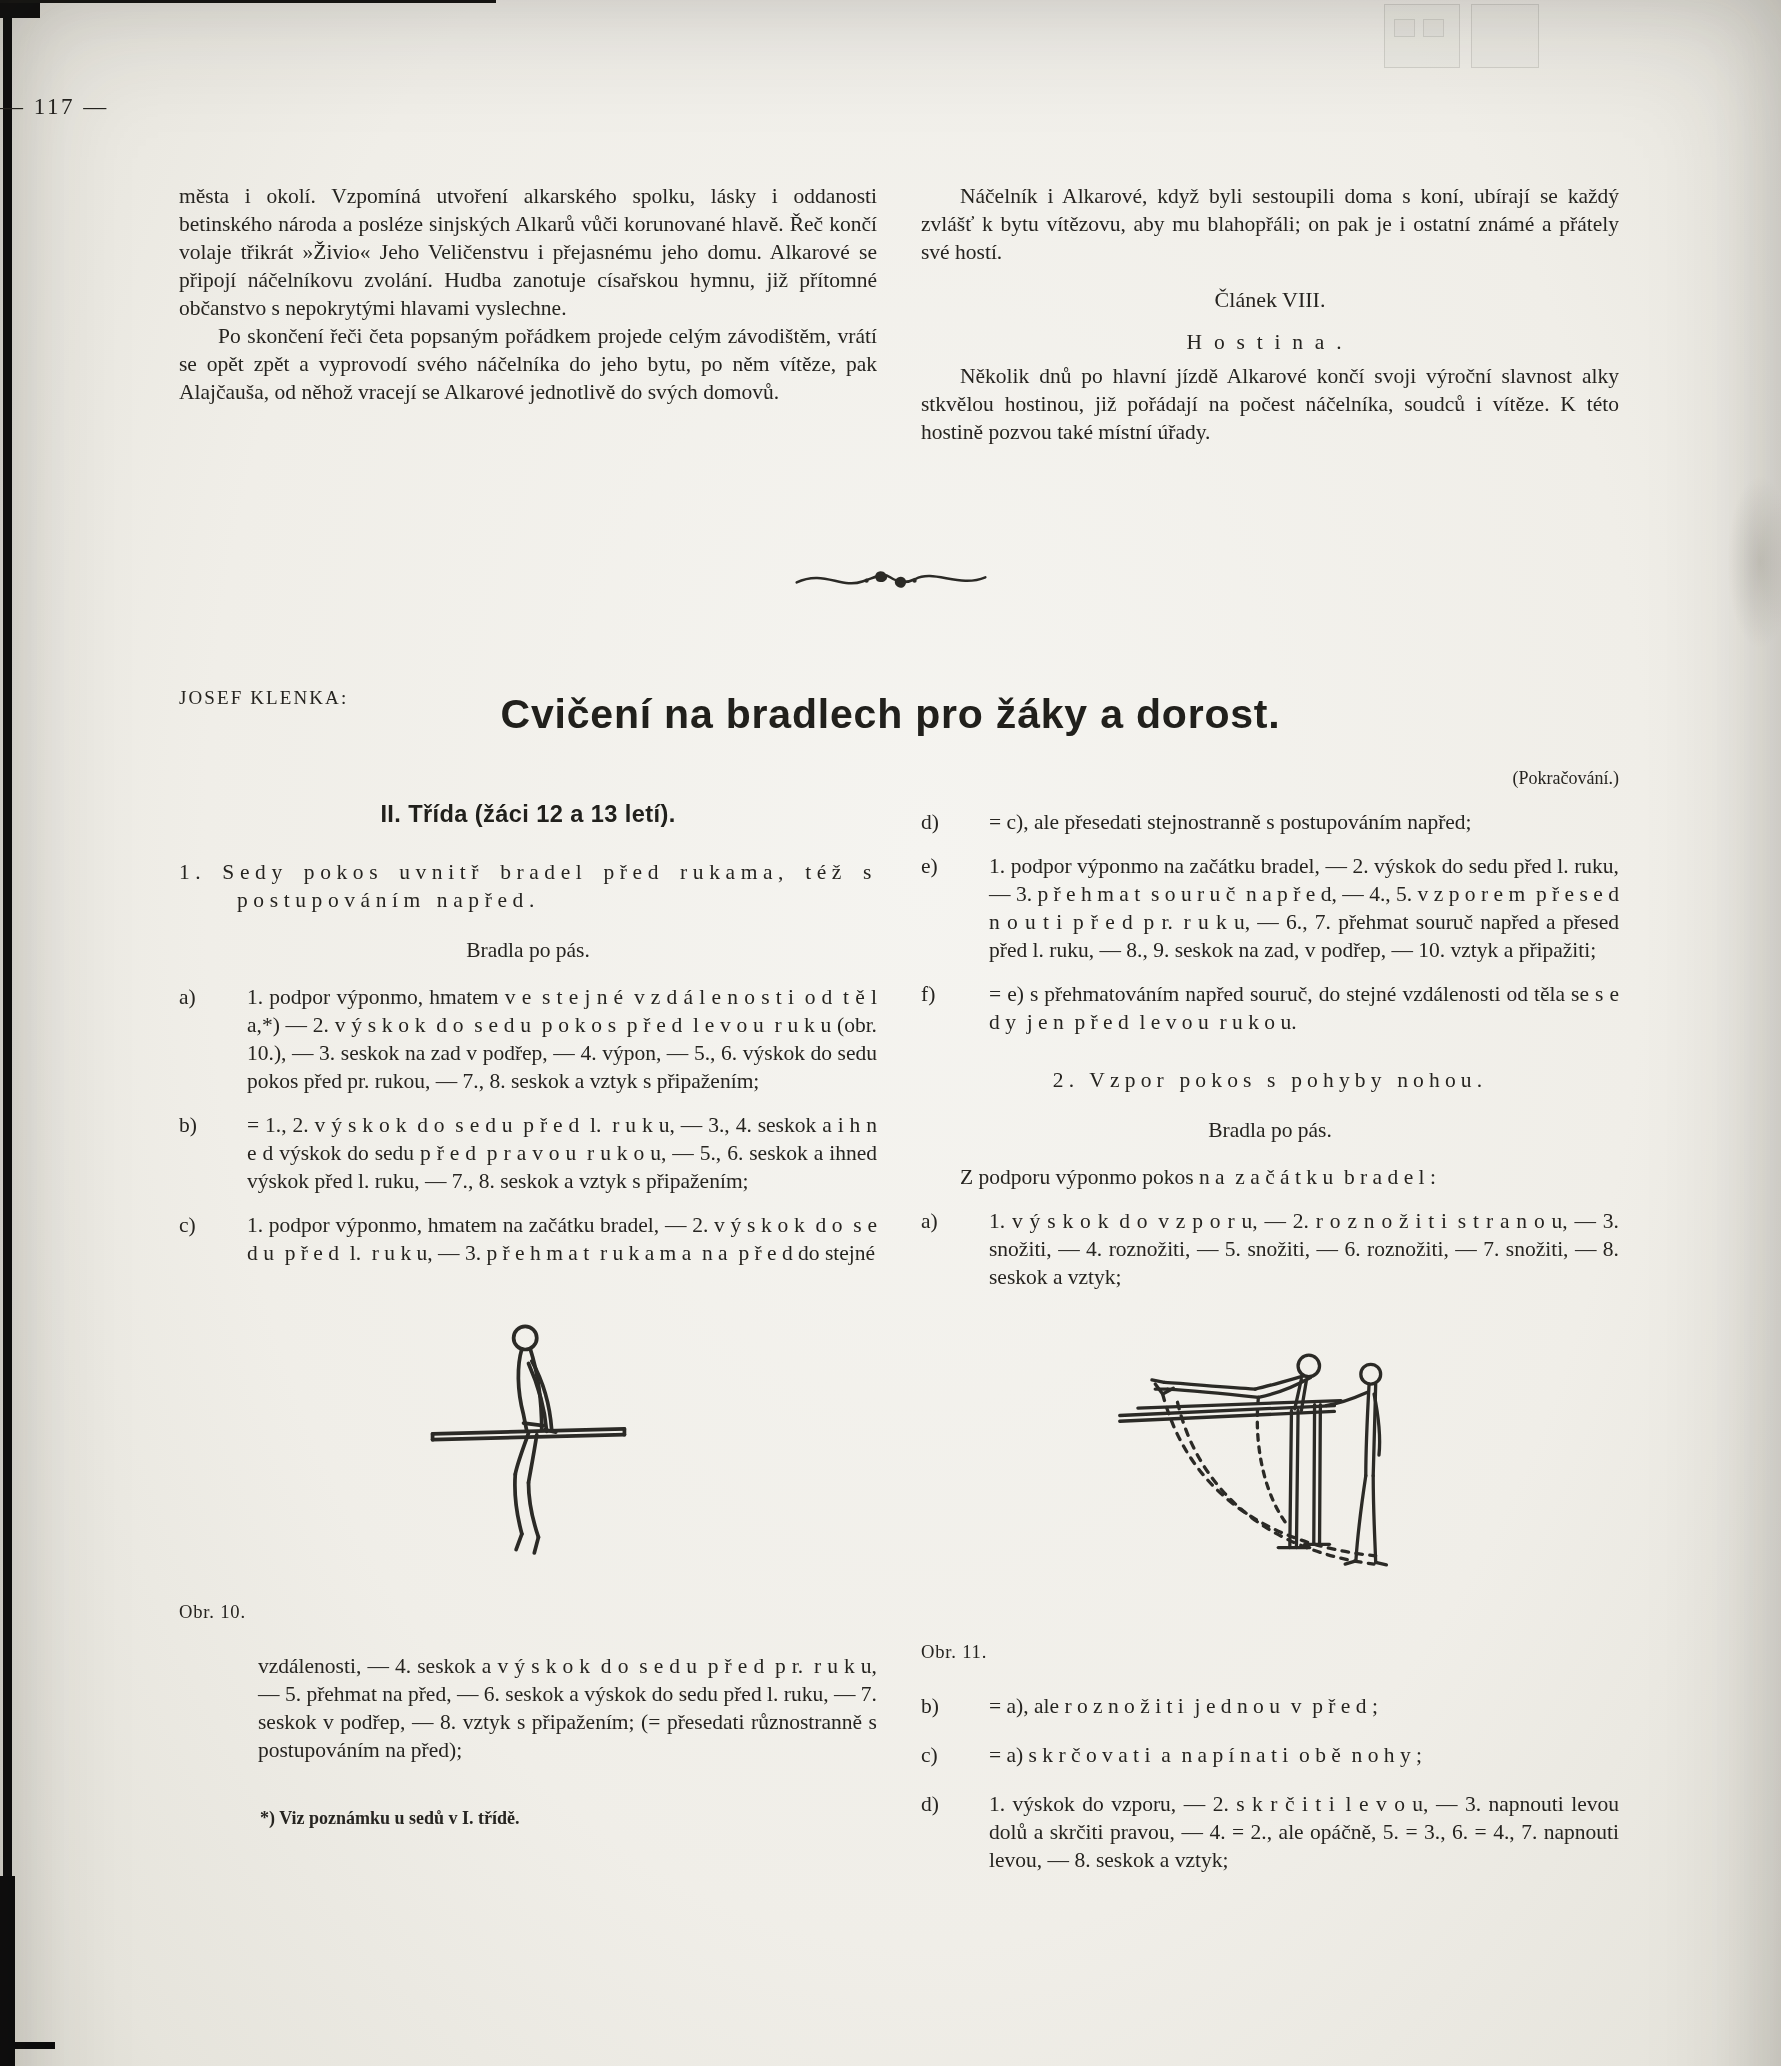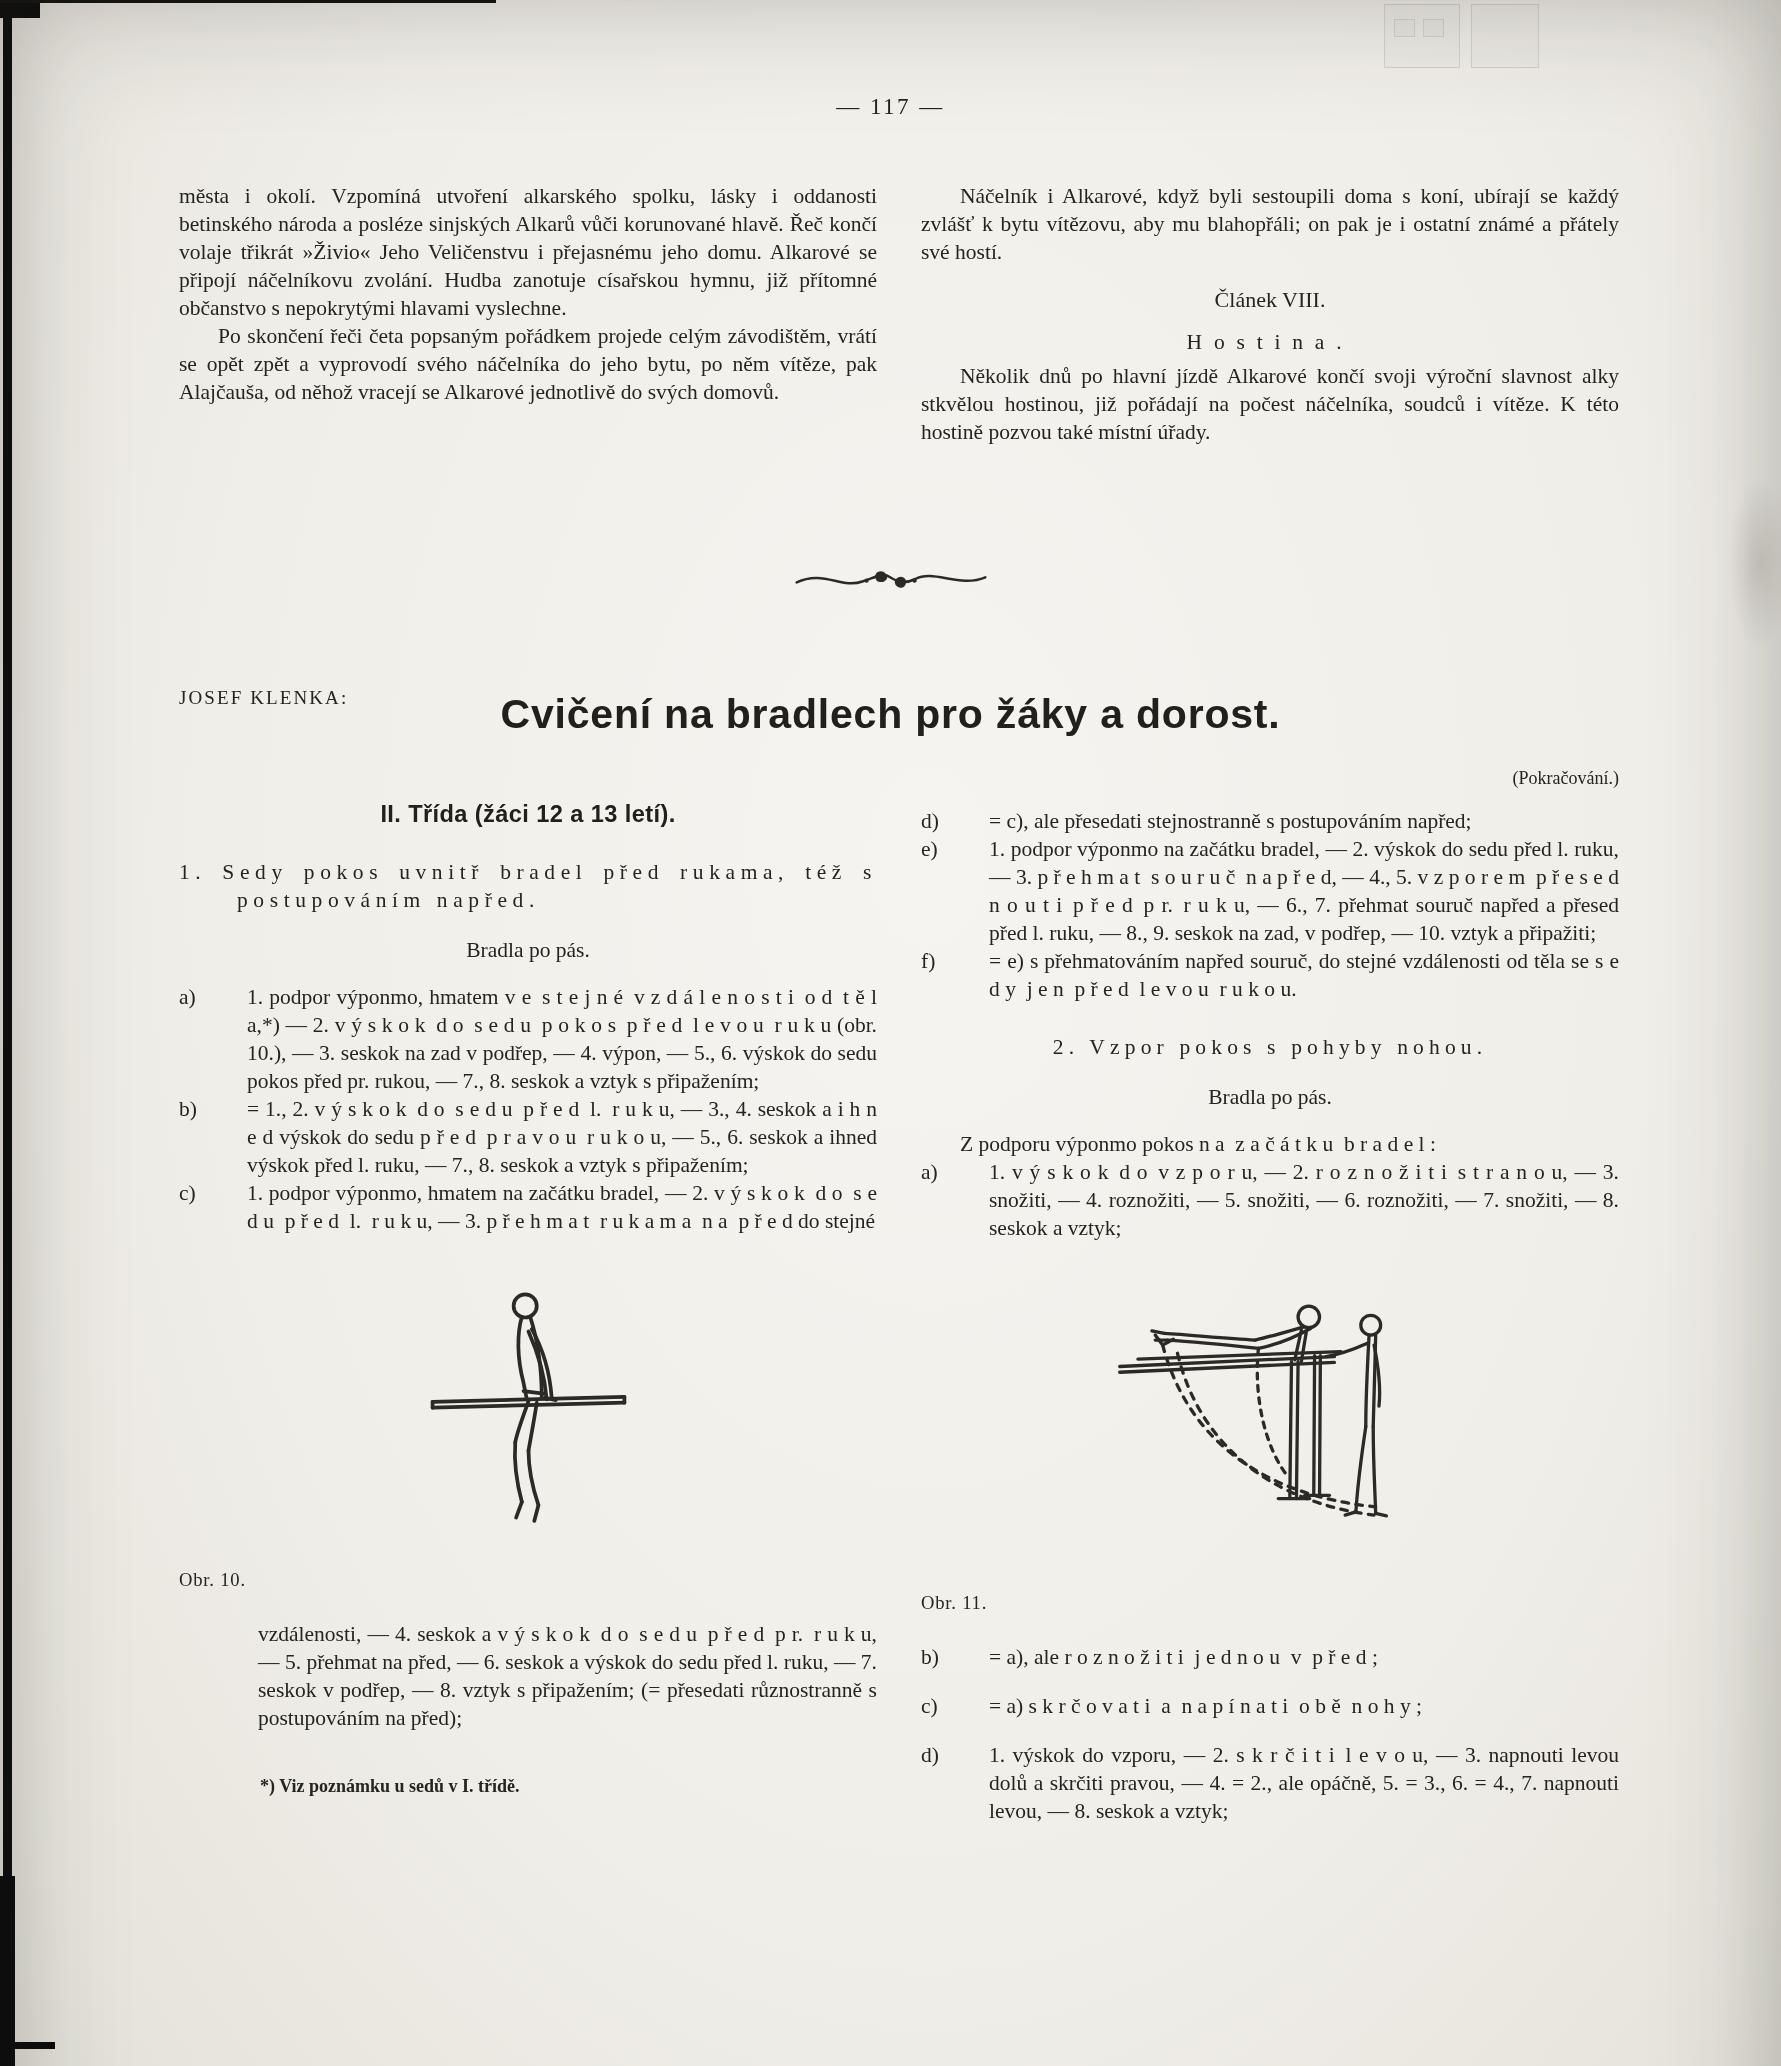--- a/index.html
+++ b/index.html
@@ -10,21 +10,21 @@
       radial-gradient(ellipse at 52% 38%, #f5f4f0 0%, #f0eee8 55%, #e6e4dc 84%, #d9d7cd 100%);
     font-family:"Liberation Serif", serif;
     color:#262420;
     overflow:hidden;
   }
   .page::after{
     content:"";position:absolute;inset:0;pointer-events:none;
     box-shadow:inset 0 0 132px rgba(40,38,30,.22), inset 0 -25px 74px rgba(40,38,30,.10);
   }
   p{margin:0;text-align:justify;}
-  .pnum{position:absolute;top:94px;left:0;right:0;text-align:center;font-size:23px;letter-spacing:2.5px;}
+  .pnum{position:absolute;top:94px;left:0;right:0;text-align:left;font-size:23px;letter-spacing:2.5px;}
   .col-left{position:absolute;left:179px;width:698px;font-size:21.5px;line-height:28px;}
   .col-right{position:absolute;left:921px;width:698px;font-size:21.5px;line-height:28px;}
   .prelude{top:182px;}
   .indent{text-indent:39px;}
   .clanek{text-align:center;margin-top:20px;font-size:22px;}
   .hostina{text-align:center;letter-spacing:0.55em;margin-top:14px;margin-bottom:6px;}
   .ornament{position:absolute;top:563px;left:0;right:0;text-align:center;}
   .author{position:absolute;left:179px;top:687px;font-size:19px;letter-spacing:2.1px;}
   .art-title{
     position:absolute;top:691px;left:0;right:0;text-align:center;
@@ -33,21 +33,21 @@
   .article{top:800px;}
   .article-right{top:764px;}
   .pokracovani{text-align:right;font-size:18px;margin-bottom:15px;}
   .section-heading{
     text-align:center;font-family:"Liberation Sans", sans-serif;font-weight:700;
     font-size:23.6px;letter-spacing:0.4px;margin-bottom:30px;color:#21201c;
   }
   .ex-heading{padding-left:58px;text-indent:-58px;letter-spacing:0.26em;margin:0 0 21.5px;}
   .ex2-heading{text-align:center;letter-spacing:0.24em;margin:30px 0 17.4px;}
   .sub-heading{text-align:center;margin:22px 0 19px;}
-  .item{padding-left:68px;text-indent:-68px;margin-top:0;}
+  .item{padding-left:68px;text-indent:-68px;margin-top:16px;}
   .item-label{display:inline-block;width:68px;text-indent:0;}
   .gap{margin-top:20.7px;}
   .figure{text-align:center;margin-top:32px;}
   .fig-caption{text-align:left;font-size:18.6px;letter-spacing:0.8px;margin:19px 0 26.4px;}
   .cont-block{margin-left:79px;margin-top:5.8px;}
   .footnote{margin:40px 0 0 81px;font-size:18px;font-weight:700;text-align:left;}
   svg{stroke:#2b2a26;fill:none;stroke-linecap:round;stroke-linejoin:round;}
   
   .edge-left{position:absolute;left:3.3px;top:0;width:8.3px;height:2256px;background:#0d0d0d;}
   .corner-tl{position:absolute;left:0;top:0;width:40px;height:18px;background:#0d0d0d;}

